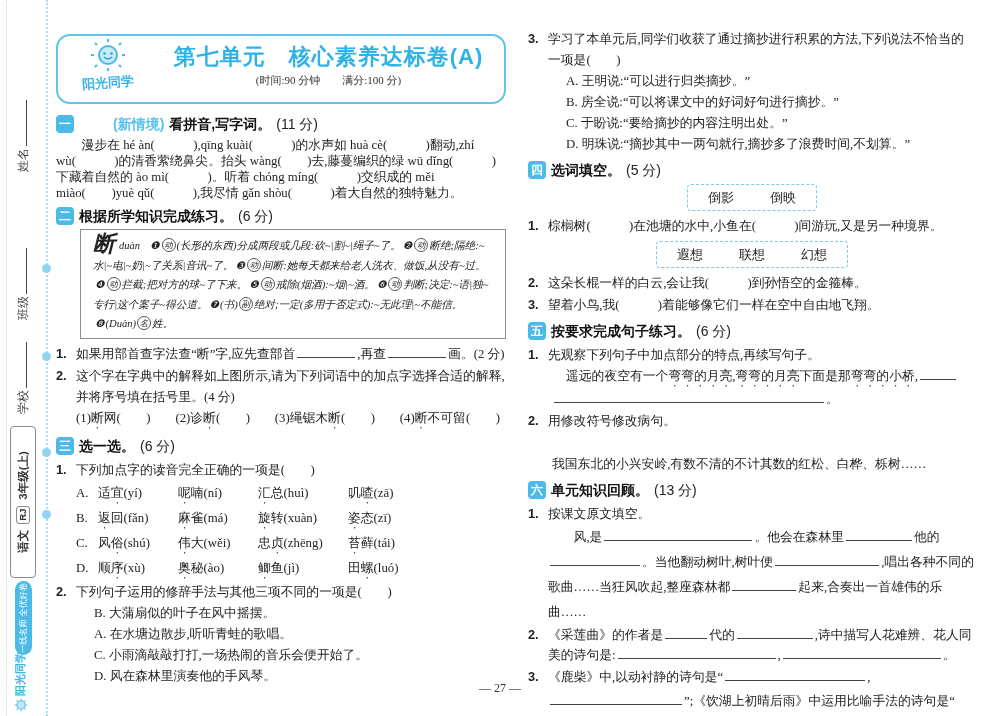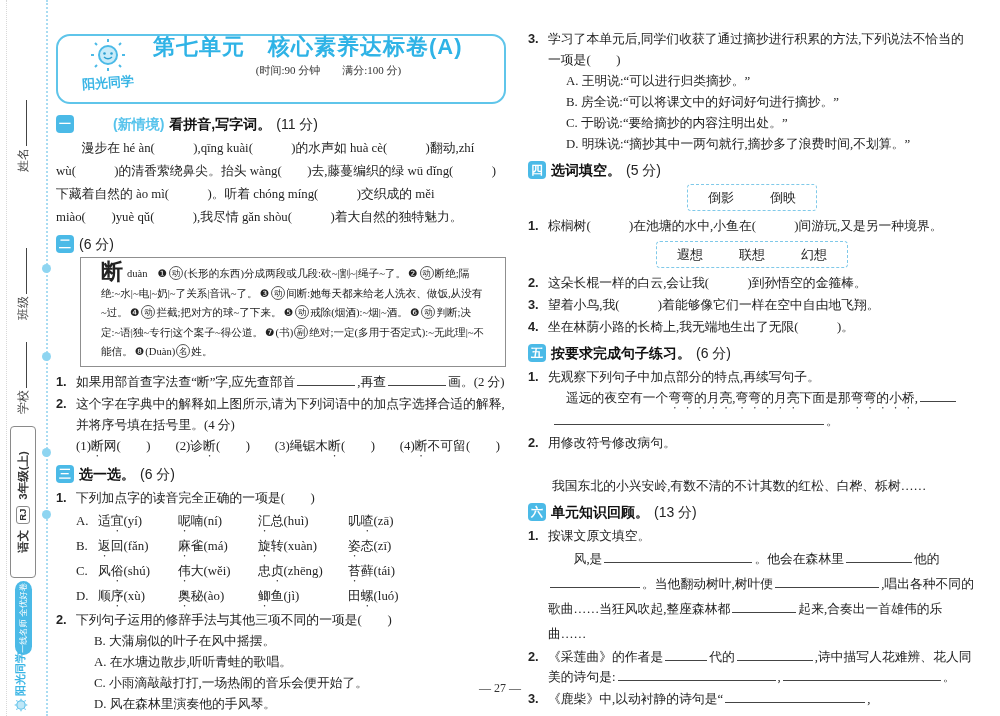--- a/index.html
+++ b/index.html
@@ -25,21 +25,21 @@
       display:flex;align-items:center;gap:2px;white-space:nowrap;}
   
   .col{position:absolute;font-size:12.8px;line-height:21px;}
   .col-left{left:56px;top:34px;width:450px;}
   .col-right{left:528px;top:28px;width:448px;}
   
   .hdr-box{position:relative;border:2px solid #5fc5ea;border-radius:14px;height:66px;margin-bottom:10px;}
   .logo{position:absolute;left:8px;top:2px;width:84px;text-align:center;}
   .logo-text{display:block;margin-top:-7px;font-family:"Liberation Sans",sans-serif;
       font-weight:bold;font-size:13px;color:#3ab5e5;transform:rotate(-4deg);}
-  .hdr-title{margin-left:95px;text-align:left;
+  .hdr-title{margin-left:95px;text-align:center;padding-top:10px;
       font-family:"Liberation Sans",sans-serif;font-weight:bold;font-size:22px;color:#2fb3e6;letter-spacing:1px;}
   .hdr-sub{margin-left:95px;text-align:center;font-size:11px;color:#333;margin-top:3px;}
   
   .sec-h{display:flex;align-items:center;gap:5px;margin:5px 0 3px 0;
       font-family:"Liberation Sans",sans-serif;font-size:14px;line-height:20px;}
   .badge{flex:0 0 auto;width:18px;height:18px;border-radius:4px;background:#4bbae7;color:#fff;
       text-align:center;line-height:18px;font-size:12px;font-weight:bold;}
   .sec-title{font-weight:bold;color:#111;}
   .tag{color:#56c3ec;font-weight:bold;margin-left:34px;}
   .pts{color:#222;}
@@ -47,22 +47,22 @@
   .para{margin:1px 0 4px 0;}
   .indent{text-indent:2em;}
   .kai{color:#1e1e1e;}
   .q{margin:0;padding-left:20px;}
   .qnum{display:inline-block;width:20px;margin-left:-20px;font-weight:bold;font-family:"Liberation Sans",sans-serif;}
   .opt{margin:0;padding-left:38px;}
   .bl{display:inline-block;height:1em;border-bottom:1px solid #444;margin:0 2px;vertical-align:baseline;}
   .dot{-webkit-text-emphasis:dot #333;-webkit-text-emphasis-position:under right;
        text-emphasis:dot #333;text-emphasis-position:under right;}
   
-  .dictbox{margin:3px 0 4px 24px;border:1px solid #8f8f8f;padding:4px 20px;
-      font-size:10.6px;line-height:19.5px;color:#222;}
+  .dictbox{margin:3px 0 4px 24px;border:1px solid #8f8f8f;padding:4px 12px;
+      font-size:10.6px;line-height:19.5px;color:#222;font-style:italic;}
   .dict-char{font-size:22px;font-weight:bold;margin-right:4px;vertical-align:-2px;}
   .dict-py{font-size:10.5px;margin-right:8px;}
   .dnum{margin:0 1px 0 2px;}
   .circ{display:inline-block;width:12px;height:12px;line-height:12px;text-align:center;
       border:1px solid #555;border-radius:50%;font-size:8.5px;margin:0 1px;vertical-align:1px;}
   
   .row4{display:flex;padding-left:20px;justify-content:space-between;padding-right:6px;margin:0;}
   .orow{display:flex;padding-left:20px;line-height:25px;margin:0;}
   .orow .olet{width:22px;}
   .orow .w{width:80px;}
@@ -127,24 +127,25 @@
       <div class="hdr-title">第七单元　核心素养达标卷(A)</div>
       <div class="hdr-sub">(时间:90 分钟　　满分:100 分)</div>
     </div>
 
     <div class="sec-h">
       <span class="badge">一</span>
       <span class="tag">(新情境)</span>
       <span class="sec-title">看拼音,写字词。</span>
       <span class="pts">(11 分)</span>
     </div>
-    <p class="para indent kai" style="line-height:23px">漫步在 hé àn(　　　),qīng kuài(　　　)的水声如 huà cè(　　　)翻动,zhí wù(　　　)的清香萦绕鼻尖。抬头 wàng(　　)去,藤蔓编织的绿 wū dǐng(　　　)下藏着自然的 ào mì(　　　)。听着 chóng míng(　　　)交织成的 měi miào(　　)yuè qǔ(　　　),我尽情 gǎn shòu(　　　)着大自然的独特魅力。</p>
+    <p class="para indent kai" style="line-height:16px">漫步在 hé àn(　　　),qīng kuài(　　　)的水声如 huà cè(　　　)翻动,zhí wù(　　　)的清香萦绕鼻尖。抬头 wàng(　　)去,藤蔓编织的绿 wū dǐng(　　　)下藏着自然的 ào mì(　　　)。听着 chóng míng(　　　)交织成的 měi miào(　　)yuè qǔ(　　　),我尽情 gǎn shòu(　　　)着大自然的独特魅力。</p>
 
     <div class="sec-h">
       <span class="badge">二</span>
+      <span class="sec-title">根据所学知识完成练习。</span>
       <span class="pts">(6 分)</span>
     </div>
     <div class="dictbox">
       <span class="dict-char">断</span><span class="dict-py">duàn</span><span><span class="dnum">❶</span><span></span><span class="circ">动</span><span>(长形的东西)分成两段或几段:砍~|割~|绳子~了。</span></span><span><span class="dnum">❷</span><span></span><span class="circ">动</span><span>断绝;隔绝:~水|~电|~奶|~了关系|音讯~了。</span></span><span><span class="dnum">❸</span><span></span><span class="circ">动</span><span>间断:她每天都来给老人洗衣、做饭,从没有~过。</span></span><span><span class="dnum">❹</span><span></span><span class="circ">动</span><span>拦截;把对方的球~了下来。</span></span><span><span class="dnum">❺</span><span></span><span class="circ">动</span><span>戒除(烟酒):~烟|~酒。</span></span><span><span class="dnum">❻</span><span></span><span class="circ">动</span><span>判断;决定:~语|独~专行|这个案子~得公道。</span></span><span><span class="dnum">❼</span><span>(书)</span><span class="circ">副</span><span>绝对;一定(多用于否定式):~无此理|~不能信。</span></span><span><span class="dnum">❽</span><span>(Duàn)</span><span class="circ">名</span><span>姓。</span></span>
     </div>
     <p class="q">
       <span class="qnum">1.</span><span>如果用部首查字法查“断”字,应先查部首</span><span class="bl" style="width:58px"></span><span>,再查</span><span class="bl" style="width:58px"></span><span>画。</span><span>(2 分)</span>
     </p>
     <p class="q">
       <span class="qnum">2.</span><span>这个字在字典中的解释如上图所示,请为下列词语中的加点字选择合适的解释,并将序号填在括号里。</span><span>(4 分)</span>
@@ -226,23 +227,20 @@
       <span>遐想</span>
       <span>联想</span>
       <span>幻想</span>
     </div>
     <p class="q">
       <span class="qnum">2.</span><span>这朵长棍一样的白云,会让我(　　　)到孙悟空的金箍棒。</span>
     </p>
     <p class="q">
       <span class="qnum">3.</span><span>望着小鸟,我(　　　)着能够像它们一样在空中自由地飞翔。</span>
     </p>
-    <p class="q">
-      <span class="qnum">4.</span><span>坐在林荫小路的长椅上,我无端地生出了无限(　　　)。</span>
-    </p>
 
     <div class="sec-h">
       <span class="badge">五</span>
       <span class="sec-title">按要求完成句子练习。</span>
       <span class="pts">(6 分)</span>
     </div>
     <p class="q">
       <span class="qnum">1.</span><span>先观察下列句子中加点部分的特点,再续写句子。</span>
     </p>
     <p class="q kai" style="padding-left:38px">

